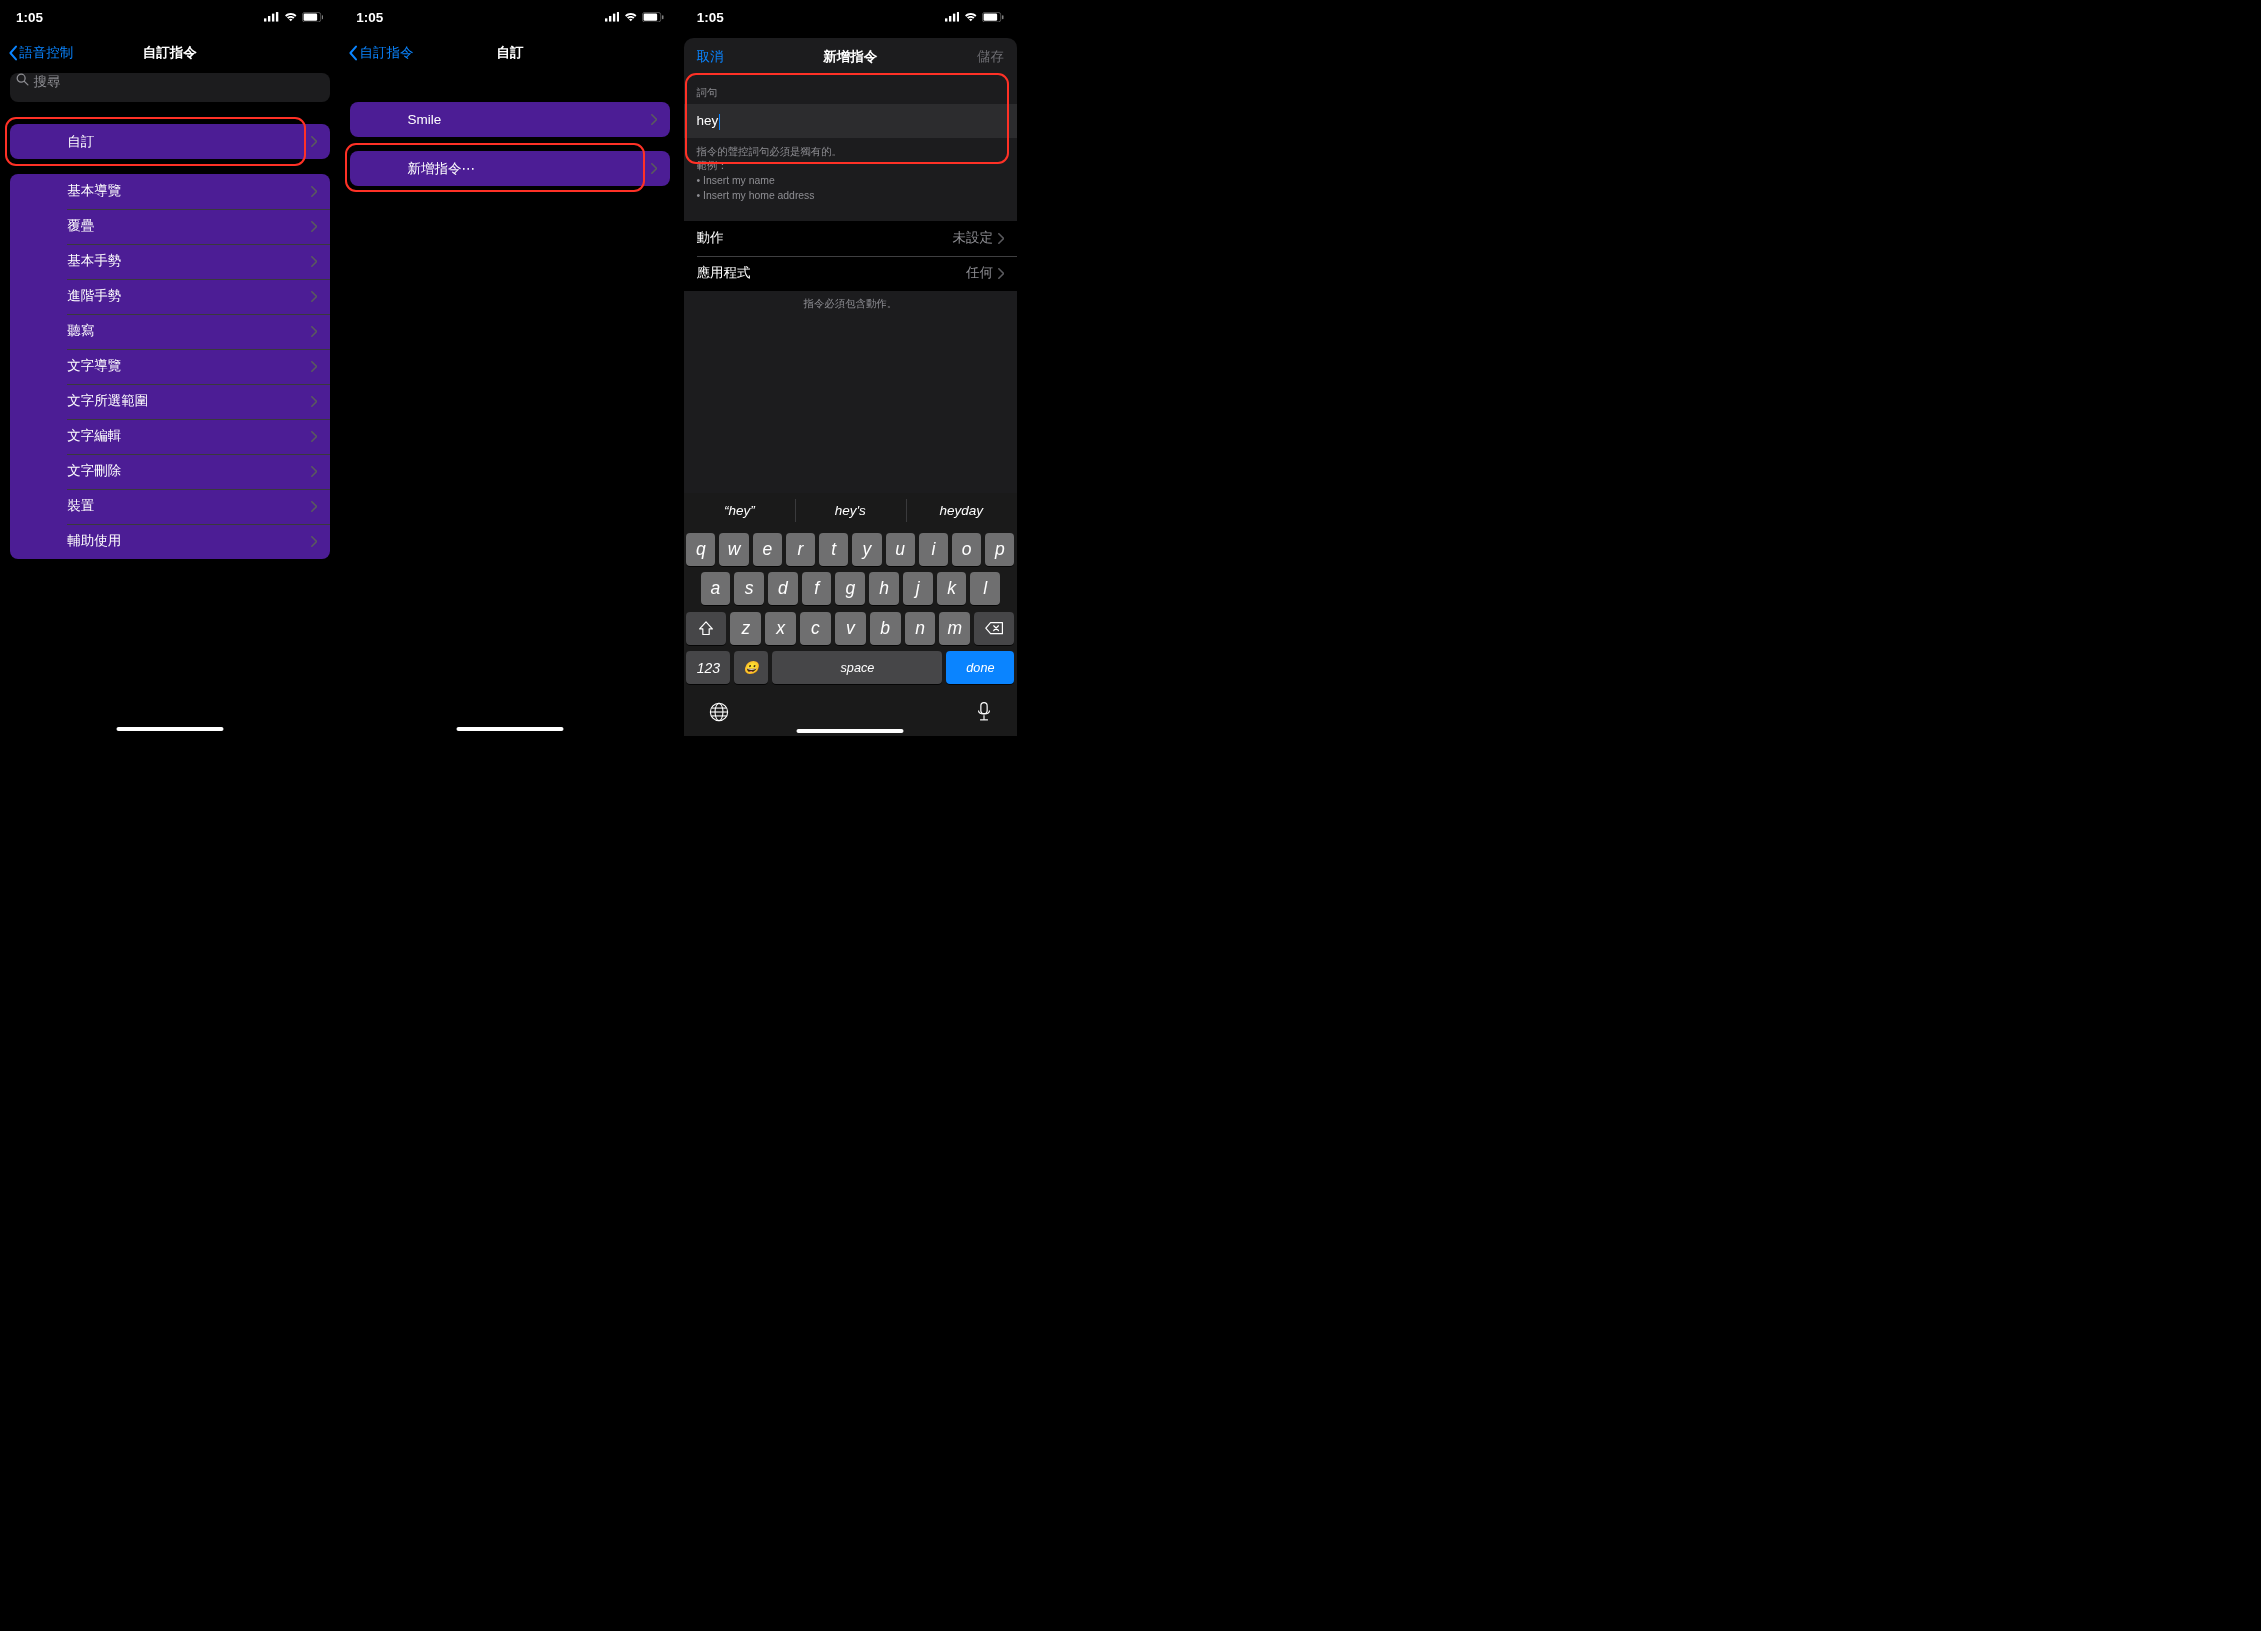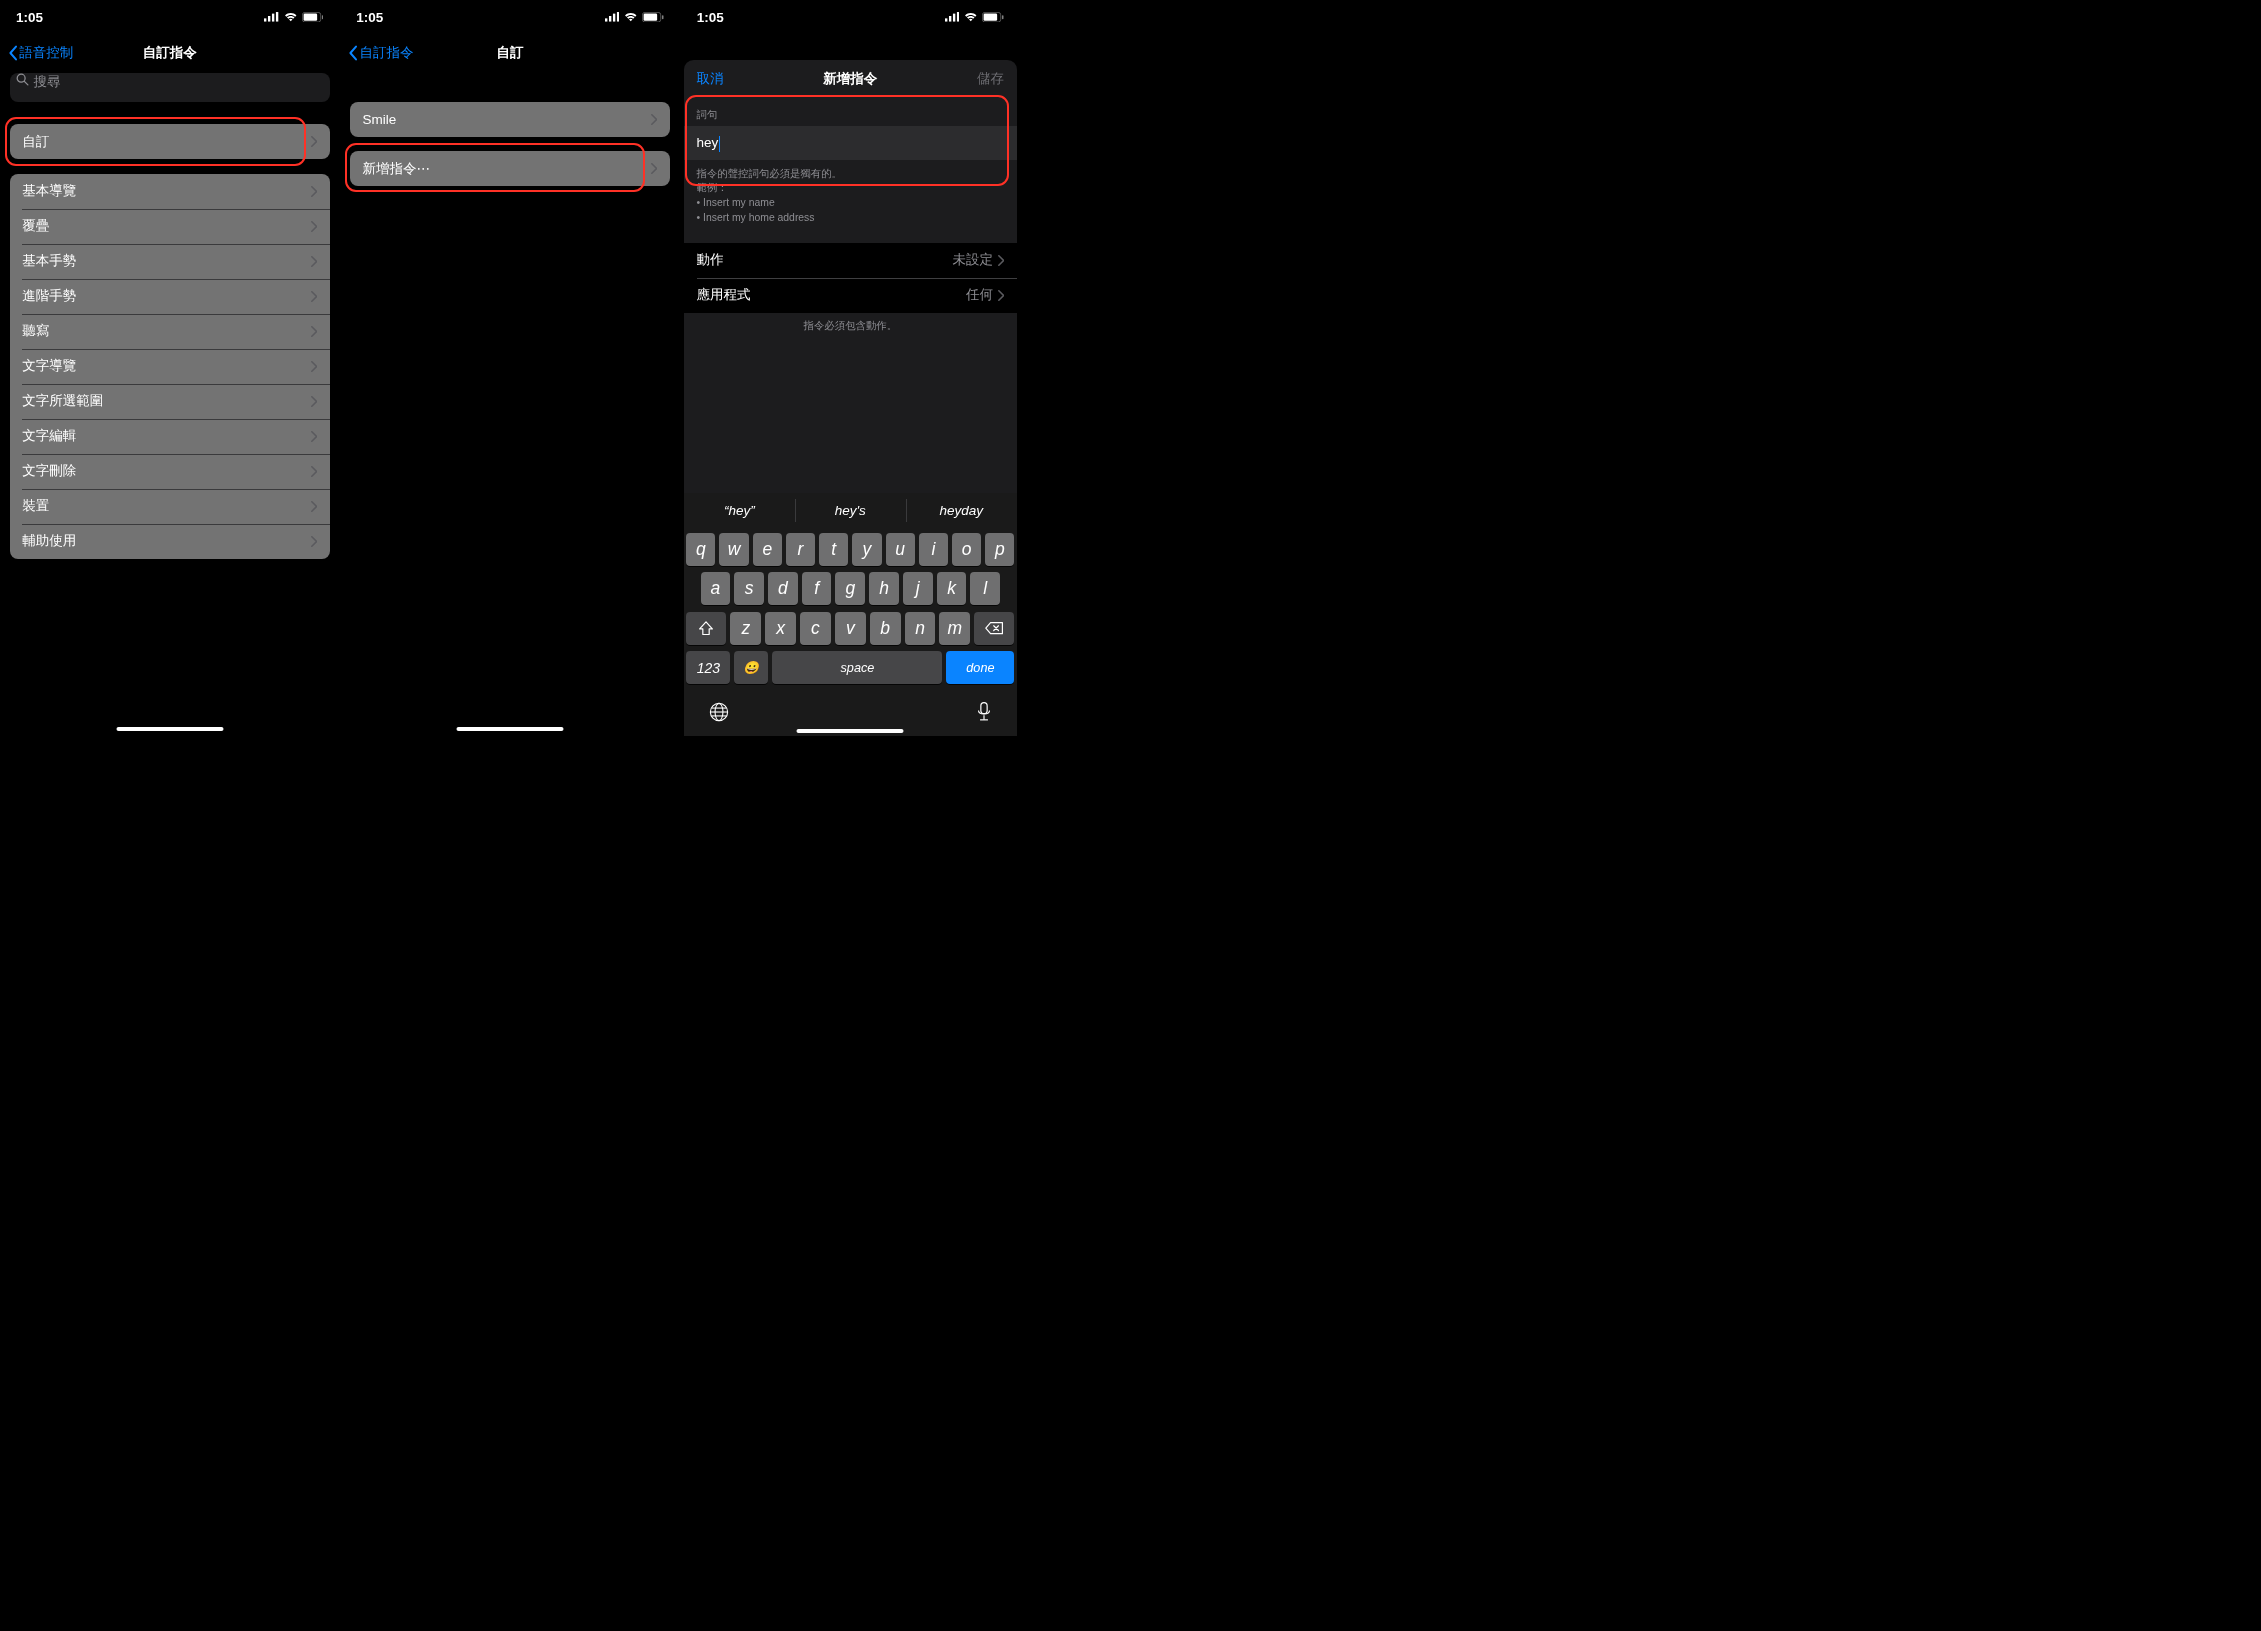--- a/index.html
+++ b/index.html
@@ -19,33 +19,33 @@
 .nav-title { position: absolute; left: 0; right: 0; text-align: center; font-size: 13.5px; font-weight: 600; pointer-events: none; }
 .nav-left-btn { color: #0a84ff; font-size: 13.5px; cursor: pointer; }
 .nav-right-btn { margin-left: auto; font-size: 13.5px; }
 .nav-right-disabled { color: #6e6e73; }
 
 
 .search { margin: 3.2px 9.6px 8px; background: #1c1c1e; border-radius: 8px; height: 29px; display: flex; padding: 0 6.4px; color: #8e8e93; font-size: 13.5px; }
 .search svg { margin-right: 4.8px; flex-shrink: 0; }
 
 
-.group { margin: 14.3px 9.6px 0; background: #737373; border-radius: 8px; overflow: hidden; }
+.group { margin: 14.3px 9.6px 0; background: #4c1d95; border-radius: 8px; overflow: hidden; padding-left: 45px; }
 .group.tight { margin-top: 8px; }
 .row { display: flex; align-items: center; min-height: 35px; padding: 0 12.7px; font-size: 13.5px; position: relative; }
 .row + .row::before { content: ""; position: absolute; top: 0; left: 12.7px; right: 0; height: 0.4px; background: #3a3a3c; }
 .row-label { flex: 1; color: #fff; }
 .row-detail { color: #8e8e93; font-size: 13.5px; margin-right: 4.8px; }
 .chev { color: #5a5a5e; display: inline-flex; }
 
 
 .hl { border: 2.4px solid #ff3126; border-radius: 11px; pointer-events: none; position: absolute; }
 
 
-.sheet { position: absolute; top: 38px; left: 3.2px; right: 3.2px; bottom: 0; background: #1c1c1e; border-radius: 9.6px 9.6px 0 0; display: flex; flex-direction: column; margin-top: 22px; }
+.sheet { position: absolute; top: 38px; left: 3.2px; right: 3.2px; bottom: 0; background: #1c1c1e; border-radius: 9.6px 9.6px 0 0; display: flex; flex-direction: column; }
 .sheet-nav { height: 38px; display: flex; align-items: center; padding: 0 12.7px; position: relative; }
 .sheet-title { position: absolute; left: 0; right: 0; text-align: center; font-size: 13.5px; font-weight: 600; }
 .section-header { font-size: 10.4px; color: #8e8e93; padding: 9.6px 12.7px 4.8px; text-transform: none; }
 .input-row { background: #2c2c2e; padding: 8.8px 12.7px; font-size: 13.5px; color: #fff; }
 .section-footer { font-size: 10.4px; color: #8e8e93; padding: 6.4px 12.7px 0; line-height: 1.4; }
 .section-footer .bul { display: block; }
 .grp3 { margin: 17.5px 0 0; background: #000000; }
 .grp3 .row + .row::before { left: 12.7px; background: #3f3f41; }
 .note { font-size: 10.4px; color: #8e8e93; padding: 6.4px 12.7px; text-align: center; }
 

